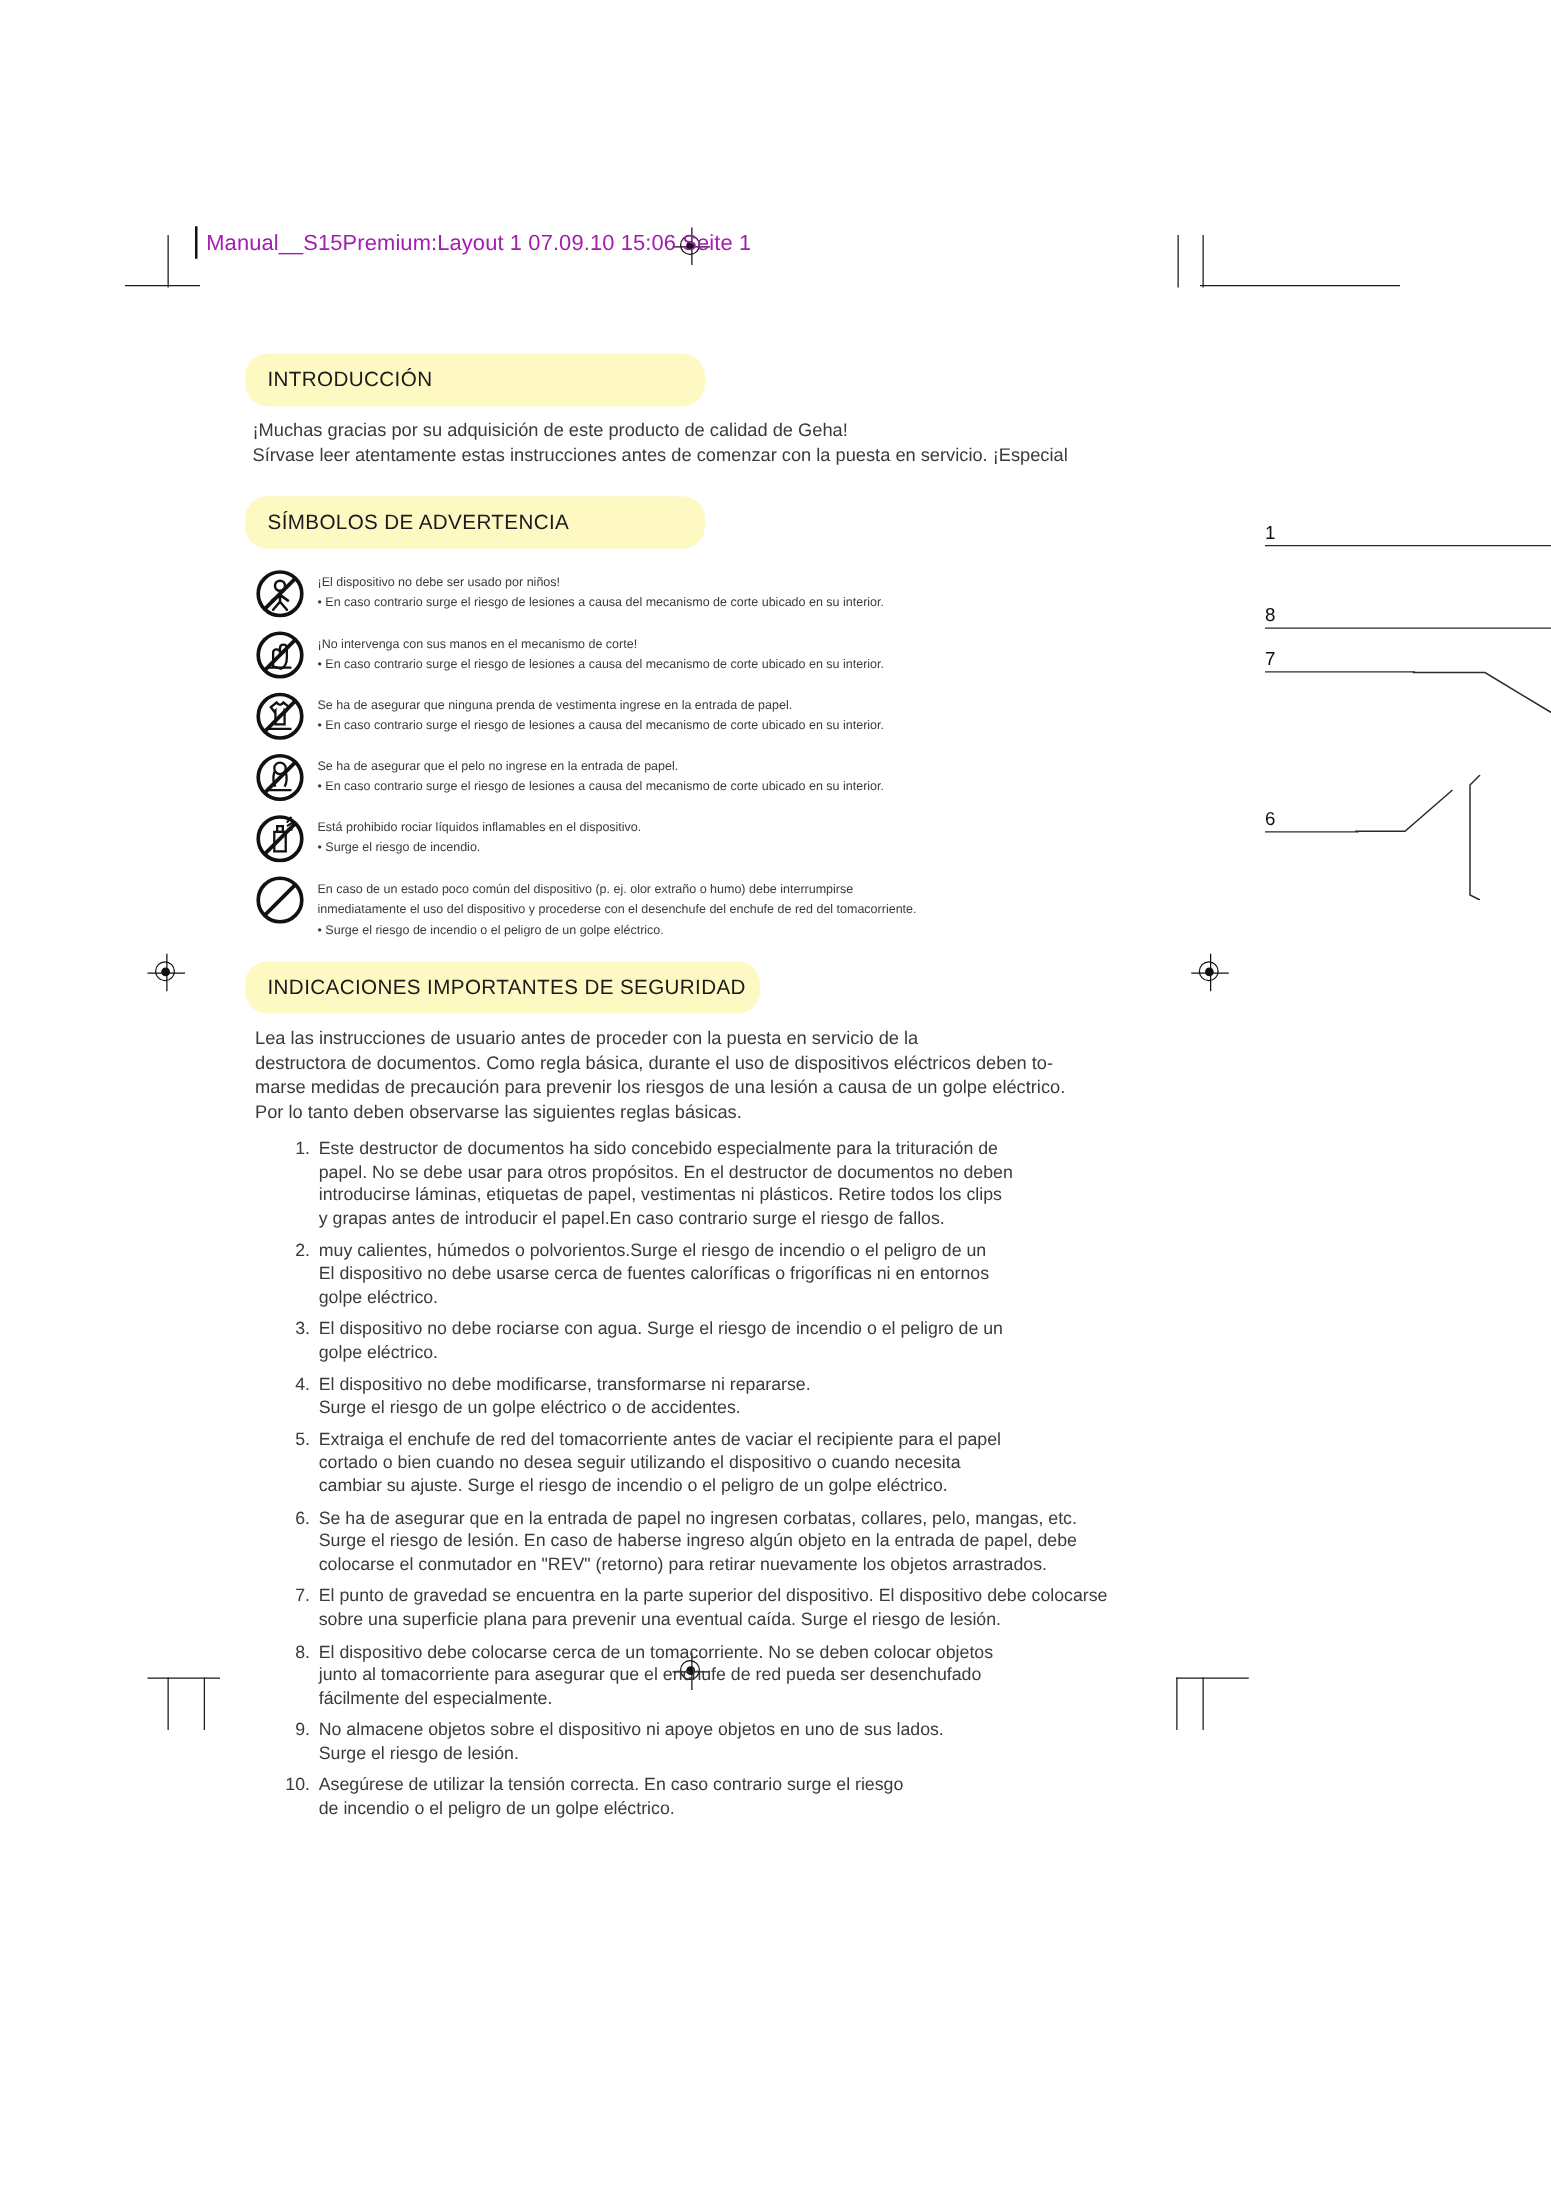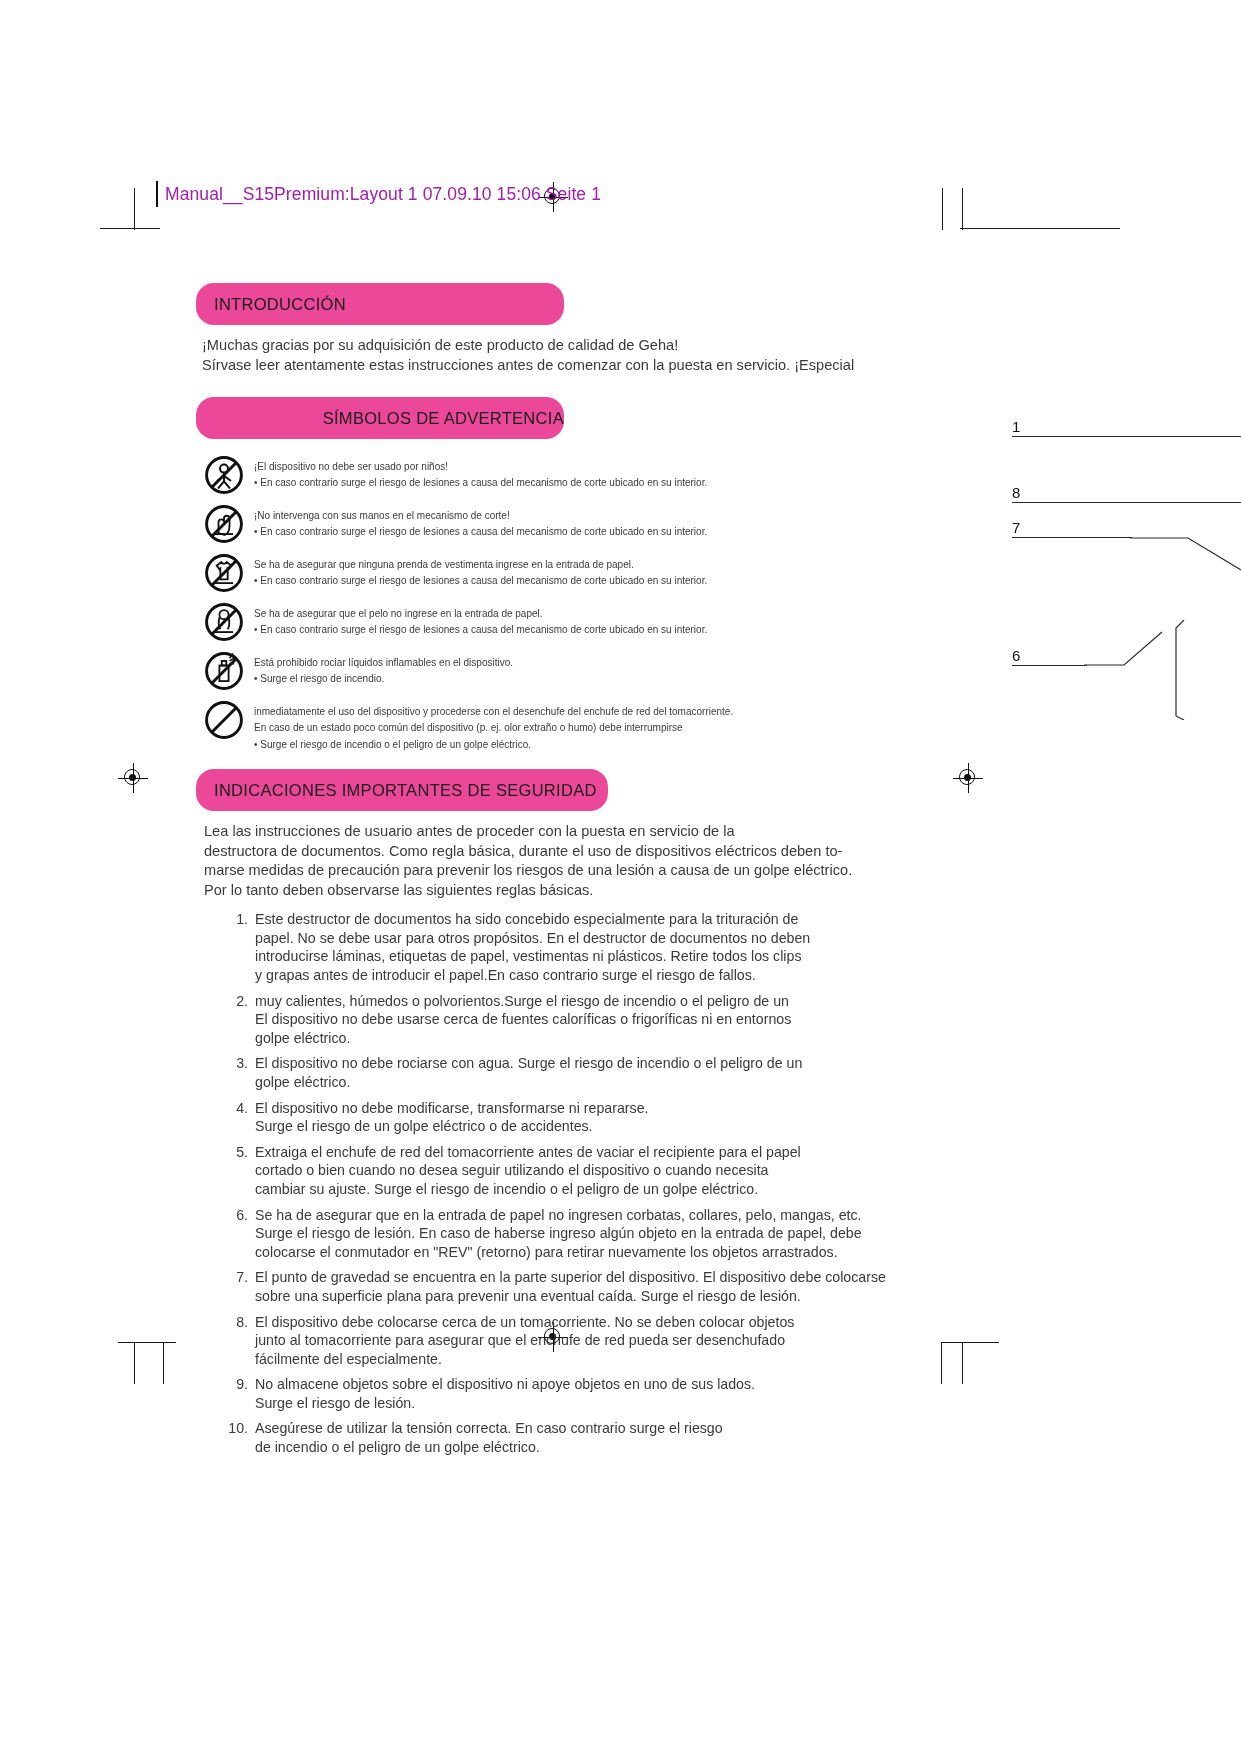--- a/index.html
+++ b/index.html
@@ -81,21 +81,21 @@
 
   
   #content {
     position: absolute;
     left: 196px;
     top: 283px;
     width: 700px;
   }
 
   .sec-head {
-    background: #ec4899;
+    background: #fef9c3;
     border-radius: 18px 18px 18px 18px;
     height: 42px;
     display: flex;
     align-items: center;
     padding-left: 18px;
     box-sizing: border-box;
     font-family: "Liberation Sans", sans-serif;
     font-size: 16.5px;
     letter-spacing: 0.3px;
     color: #1b1b1b;
@@ -258,21 +258,21 @@
   <div id="content">
 
     <div class="sec-head w1">
       <span>INTRODUCCIÓN</span>
     </div>
     <div class="para">
       <span class="ln">¡Muchas gracias por su adquisición de este producto de calidad de Geha!</span>
       <span class="ln">Sírvase leer atentamente estas instrucciones antes de comenzar con la puesta en servicio. ¡Especial</span>
     </div>
 
-    <div class="sec-head w2" style="margin-top:22px;justify-content:flex-end;">
+    <div class="sec-head w2" style="margin-top:22px;">
       <span>SÍMBOLOS DE ADVERTENCIA</span>
     </div>
 
     <div class="warn-list">
 
       <div class="warn-row">
         <svg class="warn-ico" viewBox="0 0 48 48">
           <circle cx="24" cy="24" r="19" fill="none" stroke="#111" stroke-width="3.2"></circle>
           <circle cx="24" cy="17" r="4.4" fill="none" stroke="#111" stroke-width="2.2"></circle>
           <path d="M24 22 L24 31 M24 25 L17 30 M24 25 L31 30 M24 31 L18 38 M24 31 L30 38" fill="none" stroke="#111" stroke-width="2.2" stroke-linecap="round"></path>
@@ -337,22 +337,22 @@
           <span class="ln">• Surge el riesgo de incendio.</span>
         </div>
       </div>
 
       <div class="warn-row">
         <svg class="warn-ico" viewBox="0 0 48 48">
           <circle cx="24" cy="24" r="19" fill="none" stroke="#111" stroke-width="3.2"></circle>
           <line x1="11" y1="37" x2="37" y2="11" stroke="#111" stroke-width="3.2"></line>
         </svg>
         <div class="warn-txt">
+          <span class="ln">En caso de un estado poco común del dispositivo (p. ej. olor extraño o humo) debe interrumpirse</span>
           <span class="ln">inmediatamente el uso del dispositivo y procederse con el desenchufe del enchufe de red del tomacorriente.</span>
-          <span class="ln">En caso de un estado poco común del dispositivo (p. ej. olor extraño o humo) debe interrumpirse</span>
           <span class="ln">• Surge el riesgo de incendio o el peligro de un golpe eléctrico.</span>
         </div>
       </div>
     </div>
 
     <div class="sec-head w3" style="margin-top:16px;">
       <span>INDICACIONES IMPORTANTES DE SEGURIDAD</span>
     </div>
 
     <div class="para" style="margin-left:8px;">

